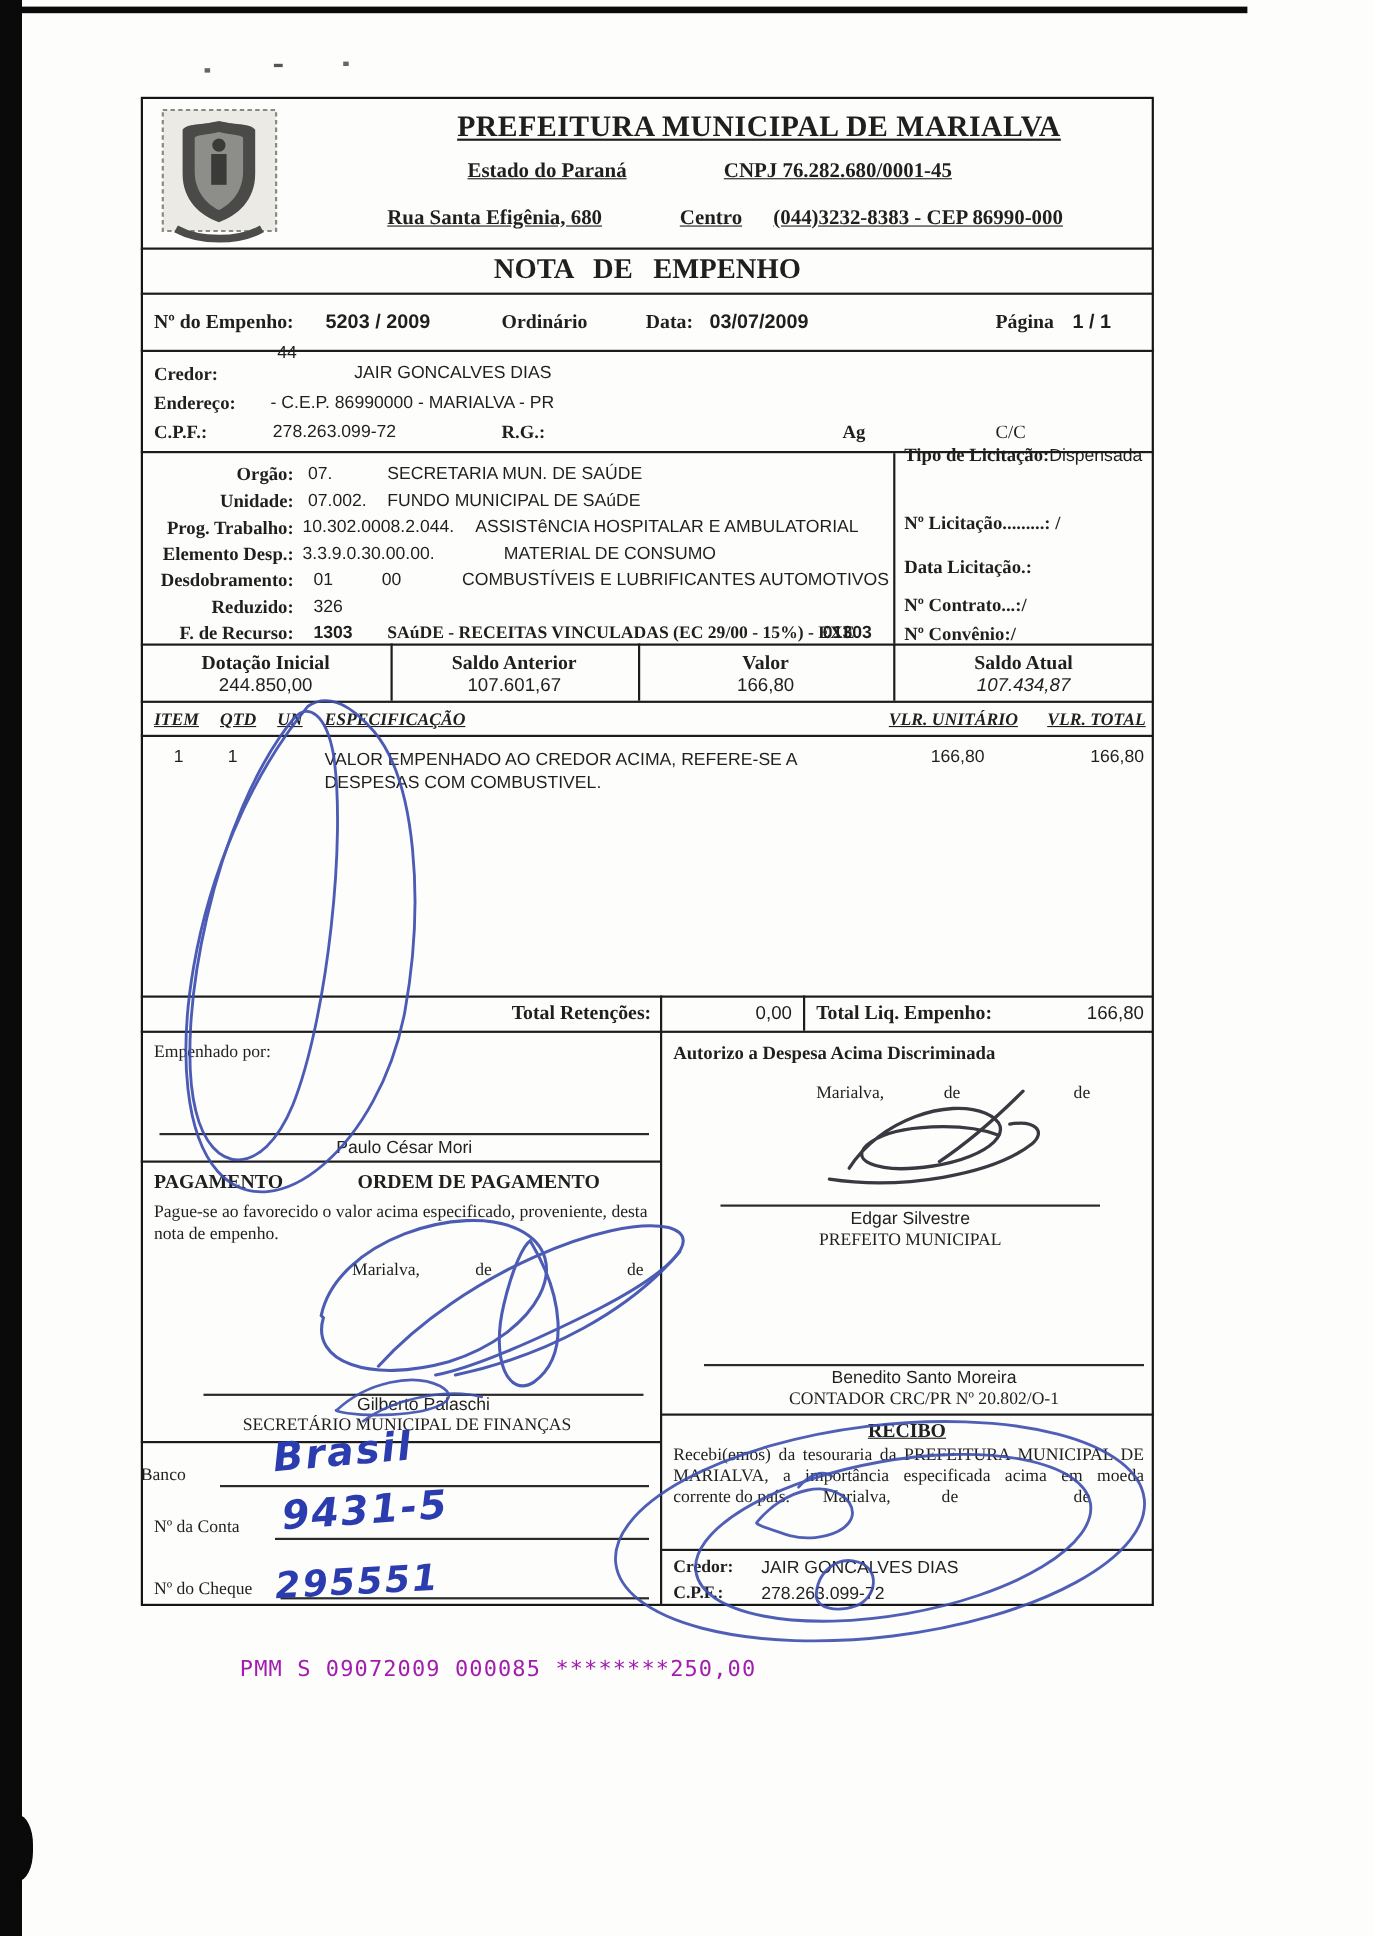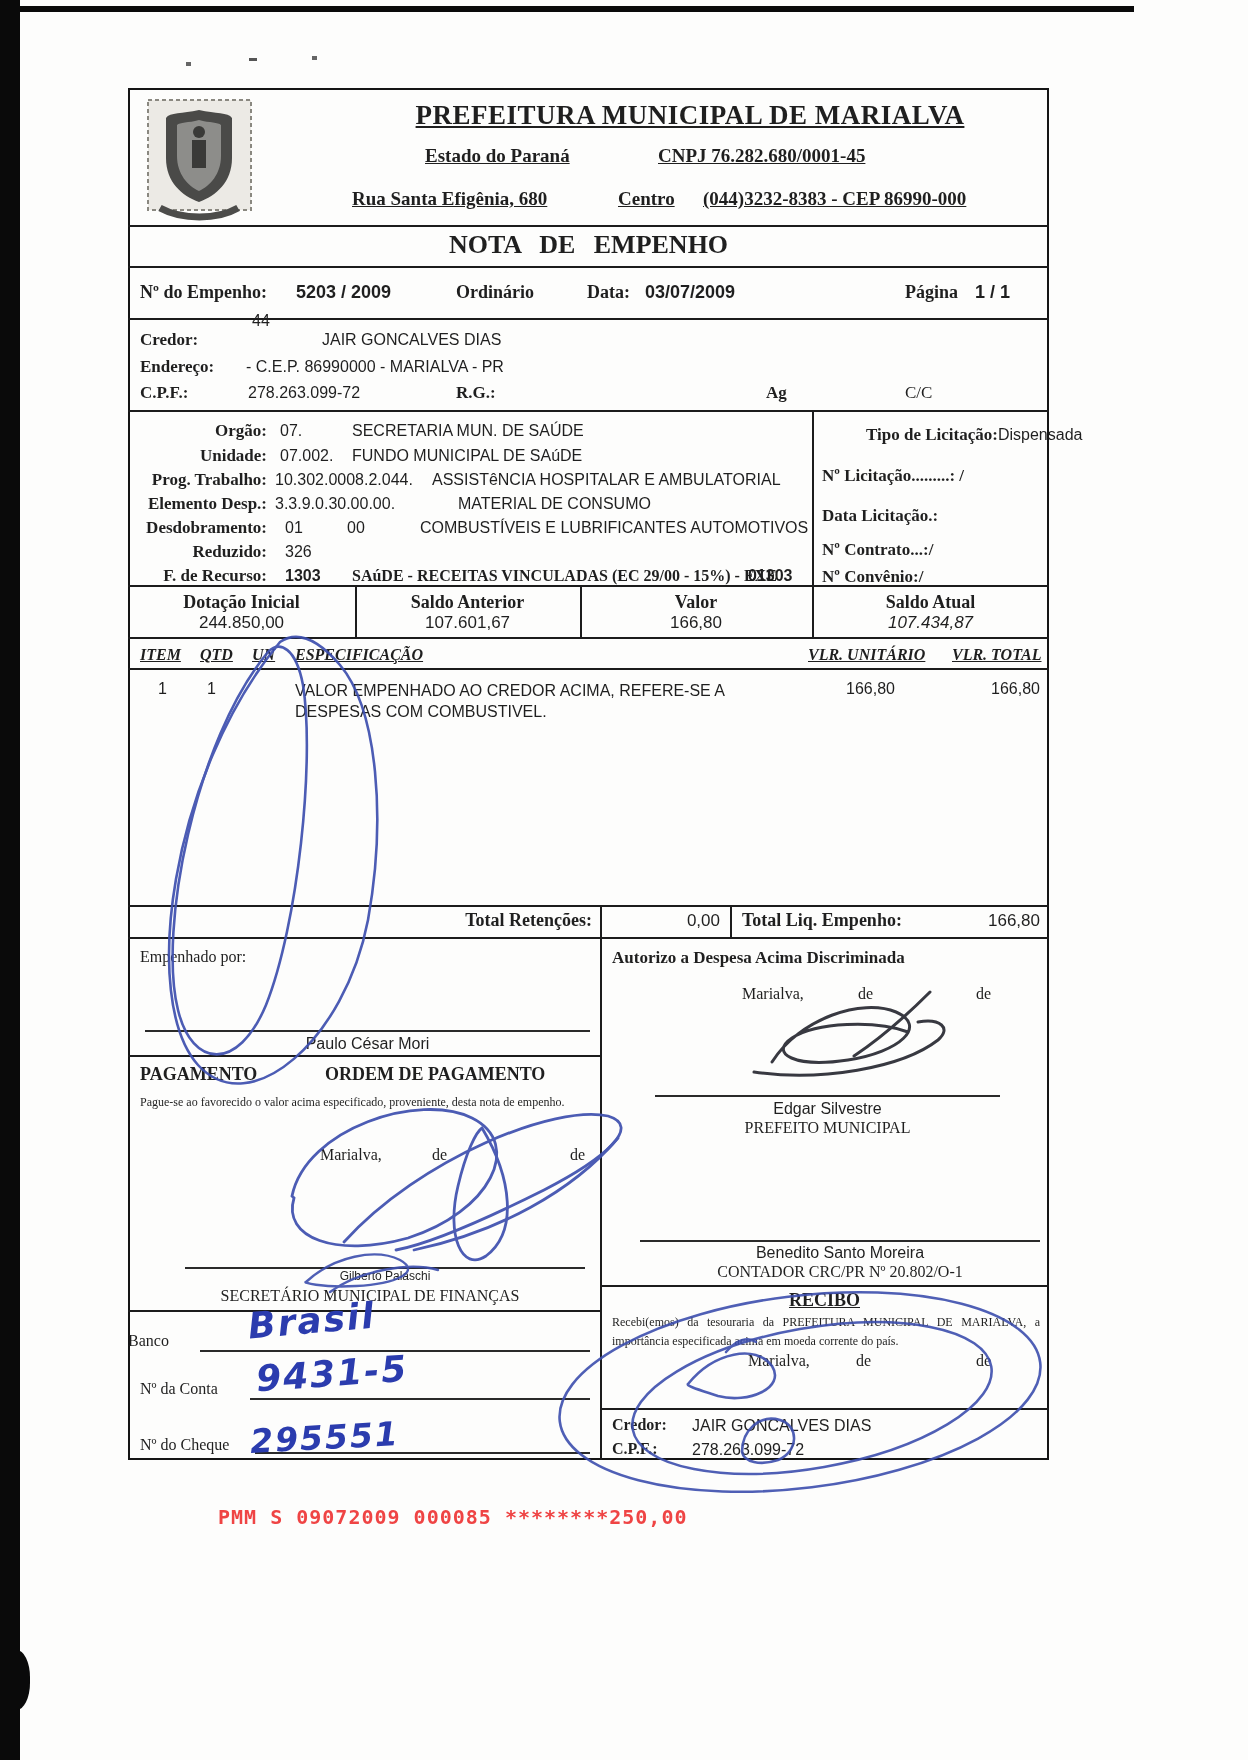--- a/index.html
+++ b/index.html
@@ -10,23 +10,23 @@
   .san { font-family:"Liberation Sans", sans-serif; }
   .b { font-weight:bold; }
   .i { font-style:italic; }
   .u { text-decoration:underline; }
   .c { text-align:center; }
   .r { text-align:right; }
   .hl { position:absolute; background:#1c1c1c; height:2px; }
   .vl { position:absolute; background:#1c1c1c; width:2px; }
   .sig { position:absolute; border-top:2px solid #2a2a2a; }
   .form-frame { position:absolute; left:128px; top:88px; width:921px; height:1372px; border:2.5px solid #151515; }
-  .f16 { font-size:16px; } .f17 { font-size:17px; } .f18 { font-size:18px; } .f15 { font-size:12px; }
+  .f16 { font-size:16px; } .f17 { font-size:17px; } .f18 { font-size:18px; } .f15 { font-size:16px; }
   .hand { position:absolute; color:#2b3cae; font-family:"DejaVu Sans", sans-serif; font-style:italic; font-weight:bold; letter-spacing:2px; }
-  .machine { position:absolute; color:#ef4444; font-family:"DejaVu Sans Mono", monospace; font-weight:bold; font-size:20px; letter-spacing:1px; }
+  .machine { position:absolute; color:#a21caf; font-family:"DejaVu Sans Mono", monospace; font-weight:normal; font-size:20px; letter-spacing:1px; }
   .artifact { position:absolute; background:#0a0a0a; }
   .sig-overlay { position:absolute; left:0; top:0; pointer-events:none; }
 </style>
 </head>
 <body>
 
 <div class="artifact" style="left:0;top:0;width:20px;height:1760px;"></div>
 <div class="artifact" style="left:20px;top:6px;width:1114px;height:6px;"></div>
 <div class="artifact" style="left:0;top:1650px;width:30px;height:60px;border-radius:0 45% 45% 0;"></div>
 <div class="artifact" style="left:186px;top:62px;width:5px;height:4px;background:#666;"></div>
@@ -101,21 +101,21 @@
 
 <div class="a ser b f17 r" style="left:132px;top:542px;width:135px;">Reduzido:</div>
 <div class="a san f16" style="left:285px;top:543px;">326</div>
 
 <div class="a ser b f17 r" style="left:132px;top:566px;width:135px;">F. de Recurso:</div>
 <div class="a san b f16" style="left:285px;top:567px;">1303</div>
 <div class="a ser b f16" style="left:352px;top:567px;">SAúDE - RECEITAS VINCULADAS (EC 29/00 - 15%) - EXE</div>
 <div class="a san b f16" style="left:748px;top:567px;">01303</div>
 
 <div class="vl" style="left:812px;top:412px;height:173px;"></div>
-<div class="a" style="left:822px;top:425px;margin-left:44px;">
+<div class="a" style="left:822px;top:404px;">
   <span class="ser b f17">Tipo de Licitação:</span><span class="san f16">Dispensada</span>
 </div>
 <div class="a ser b f17" style="left:822px;top:466px;">Nº Licitação.........: /</div>
 <div class="a ser b f17" style="left:822px;top:506px;">Data Licitação.:</div>
 <div class="a ser b f17" style="left:822px;top:540px;">Nº Contrato...:/</div>
 <div class="a ser b f17" style="left:822px;top:567px;">Nº Convênio:/</div>
 <div class="hl" style="left:128px;top:585px;width:921px;"></div>
 
 <div class="vl" style="left:355px;top:585px;height:52px;"></div>
 <div class="vl" style="left:580px;top:585px;height:52px;"></div>

